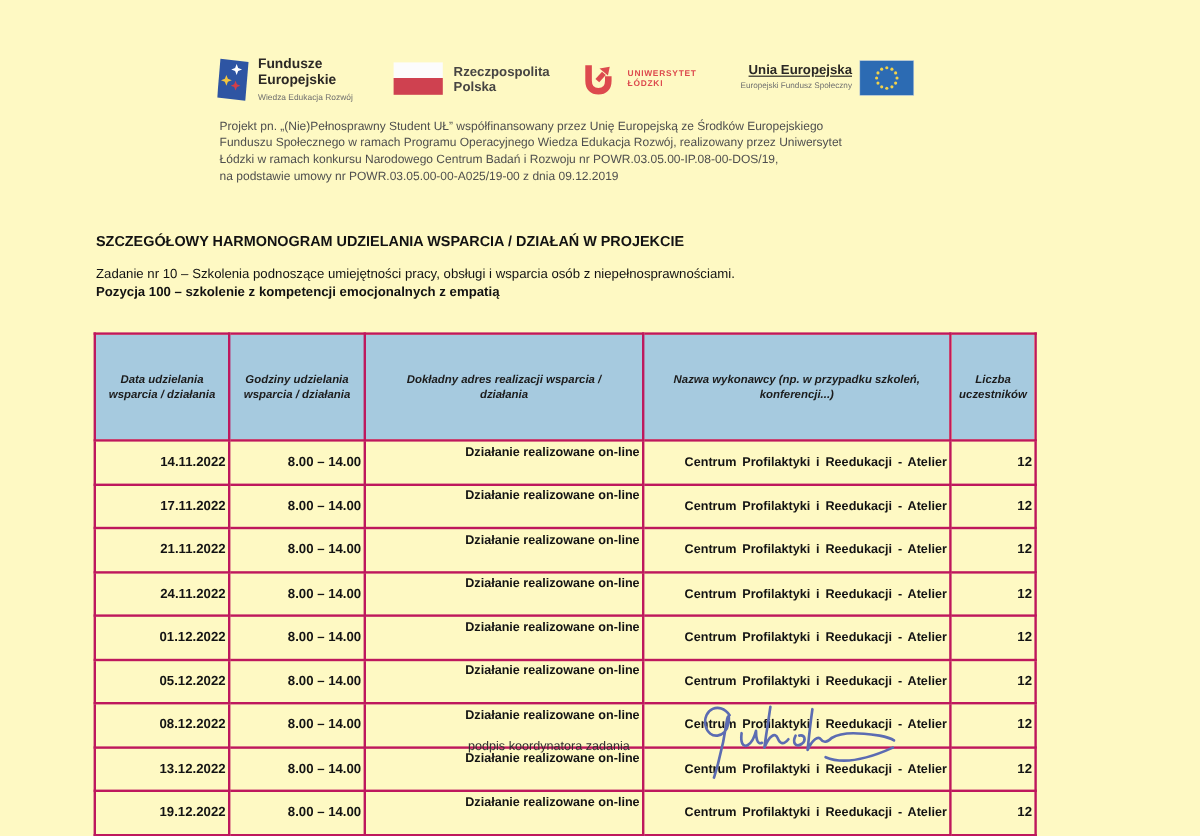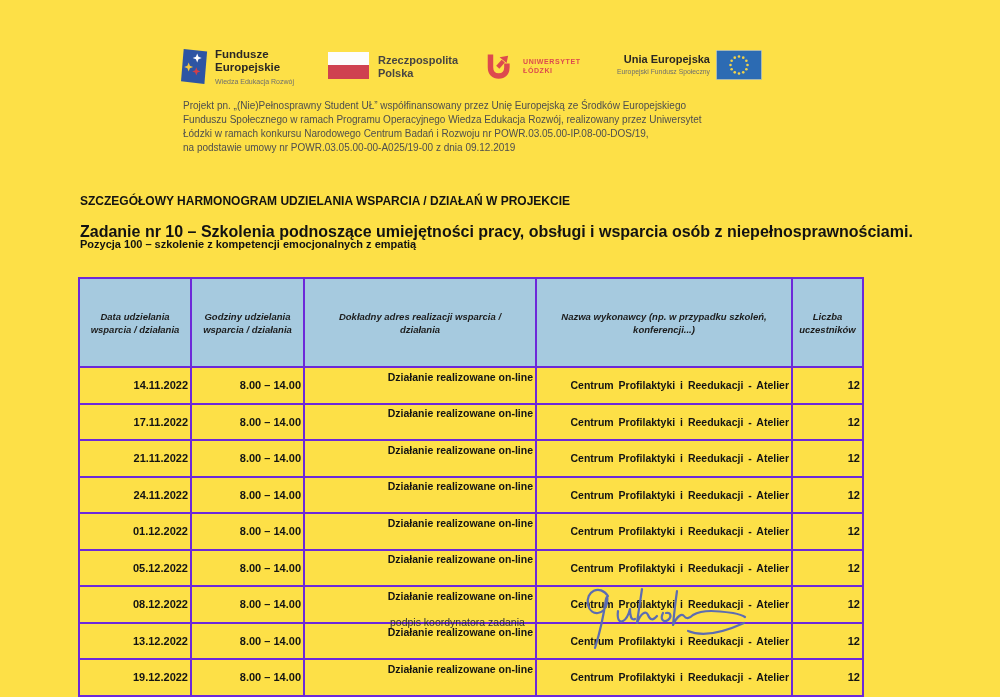--- a/index.html
+++ b/index.html
@@ -1,54 +1,54 @@
 <!DOCTYPE html>
 <html lang="pl"><head>
 <meta charset="utf-8">
 <style>
   html,body{margin:0;padding:0;background:#e9e9e9;}
   .page{
     position:relative;width:1000px;height:697px;margin:0 auto;
-    background:#fde047;overflow:hidden;
+    background:#fef9c3;overflow:hidden;
     font-family:"Liberation Sans","DejaVu Sans",sans-serif;
     color:#1a1a1a;
   }
   
   .fe-logo{position:absolute;left:181px;top:45px;display:flex;gap:7px;align-items:flex-start;}
   .fe-text{padding-top:3px;}
   .brand-title{font-weight:bold;font-size:11.5px;line-height:13px;color:#2b2825;}
   .fe-sub{font-size:7px;color:#6e6e6e;margin-top:4px;}
 
   .pl-logo{position:absolute;left:328px;top:52px;display:flex;gap:9px;align-items:flex-start;}
   .pl-flag{width:41px;height:27px;}
   .pl-flag .white{height:13px;background:#fcfcfc;}
   .pl-flag .red{height:14px;background:#cf4150;}
   .pl-text{font-weight:bold;font-size:11px;line-height:12.5px;color:#474543;padding-top:2px;}
 
   .ul-logo{position:absolute;left:485px;top:50px;display:flex;gap:10px;align-items:flex-start;}
   .ul-text{font-weight:bold;font-size:7px;line-height:9px;letter-spacing:0.6px;color:#dd4a4e;padding-top:7px;}
 
   .eu-text{position:absolute;left:593px;top:53px;width:117px;text-align:right;}
-  .eu-title{font-weight:bold;font-size:11px;color:#2b2825;}
+  .eu-title{font-weight:bold;font-size:11px;color:#2b2825;text-decoration:underline;}
   .eu-sub{font-size:6.8px;color:#6e6e6e;margin-top:3px;}
   .eu-flag{position:absolute;left:716px;top:50px;}
 
   
   .intro{position:absolute;left:183px;top:99px;width:585px;
          font-size:10px;line-height:14px;color:#4e4e4e;}
 
   
   .doc-title{position:absolute;left:80px;top:194px;font-size:12px;font-weight:bold;color:#121212;}
-  .task-line1{position:absolute;left:80px;top:223px;font-size:16px;font-weight:bold;color:#121212;}
+  .task-line1{position:absolute;left:80px;top:223px;font-size:11px;font-weight:normal;color:#121212;}
   .task-line2{position:absolute;left:80px;top:238px;font-size:11px;font-weight:bold;color:#121212;}
 
   
   .schedule-wrap{position:absolute;left:78px;top:277px;}
   table.schedule{border-collapse:collapse;table-layout:fixed;width:784px;}
-  table.schedule th,table.schedule td{border:2px solid #6d28d9;overflow:hidden;margin-top:30px;}
+  table.schedule th,table.schedule td{border:2px solid #be185d;overflow:hidden;margin-top:30px;}
   table.schedule thead th{
     height:87px;background:#a6cadf;
     font-style:italic;font-weight:bold;font-size:9.5px;line-height:13px;
     color:#1c1c1c;text-align:center;vertical-align:middle;
     white-space:pre-line;padding:0 4px;
   }
   table.schedule tbody td{
     height:16.5px;padding:0 2px;text-align:right;vertical-align:middle;
     font-weight:bold;font-size:11px;line-height:16px;color:#131313;
   }

